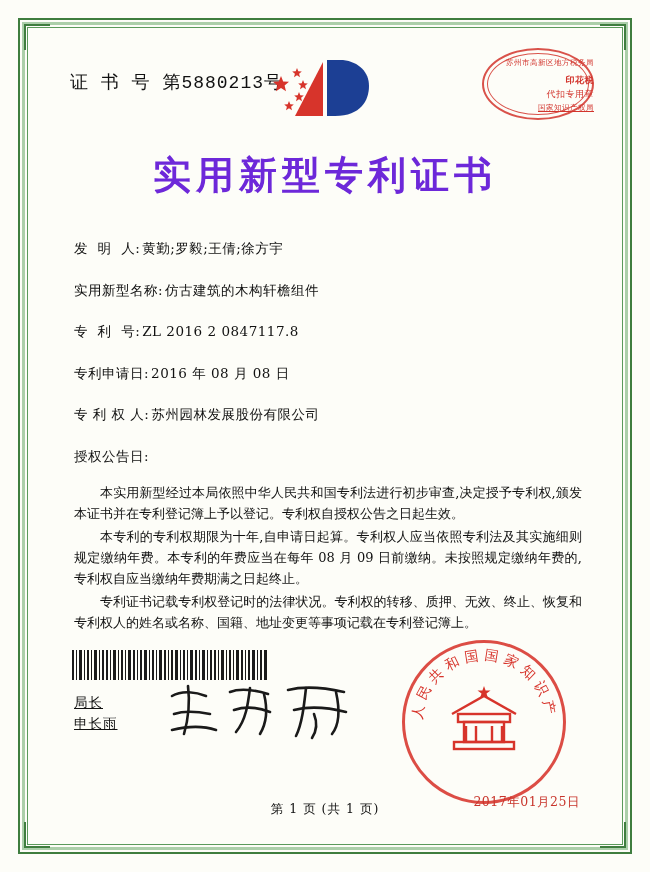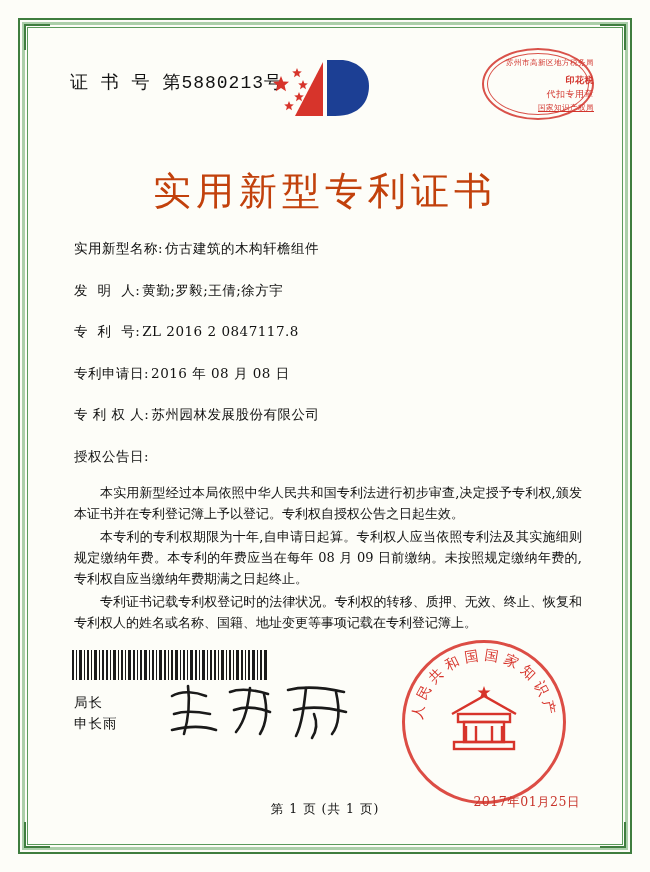--- a/index.html
+++ b/index.html
@@ -112,26 +112,26 @@
   }
   .stamp-top .st-l1 { top: 10px; }
   .stamp-top .st-l2 { top: 26px; font-size: 9px; font-weight: bold; }
   .stamp-top .st-l3 { top: 40px; font-size: 9px; }
   .stamp-top .st-l4 { top: 55px; text-decoration: underline; }
 
   
   .title {
     position: absolute;
     left: 0; right: 0;
-    top: 124px;
+    top: 108px;
     text-align: center;
     font-size: 38px;
-    font-weight: normal;
+    font-weight: bold;
     letter-spacing: 5px;
-    color: #c2410c;
+    color: #6d28d9;
     font-family: "DejaVu Serif", "Liberation Serif", serif;
   }
 
   
   .fields {
     position: absolute;
     left: 28px;
     right: 20px;
     top: 198px;
   }
@@ -180,20 +180,21 @@
 
   
   .sig-block {
     position: absolute;
     left: 28px;
     top: 650px;
     font-size: 13.5px;
     line-height: 1.55;
     color: #111;
     letter-spacing: 1px;
+    text-decoration: underline;
   }
   .handwriting {
     position: absolute;
     left: 118px;
     top: 638px;
     width: 210px;
     height: 62px;
   }
 
   
@@ -277,26 +278,26 @@
       <div class="st-line st-l1">苏州市高新区地方税务局</div>
       <div class="st-line st-l2">印花税</div>
       <div class="st-line st-l3">代扣专用章</div>
       <div class="st-line st-l4">国家知识产权局</div>
     </div>
 
     <div class="title">实用新型专利证书</div>
 
     <div class="fields">
       <div class="field-row">
+        <span class="field-label">发  明  人:</span>
+        <span class="field-value">黄勤;罗毅;王倩;徐方宇</span>
+      </div>
+      <div class="field-row">
         <span class="field-label">实用新型名称:</span>
         <span class="field-value">仿古建筑的木构轩檐组件</span>
-      </div>
-      <div class="field-row">
-        <span class="field-label">发  明  人:</span>
-        <span class="field-value">黄勤;罗毅;王倩;徐方宇</span>
       </div>
       <div class="field-row">
         <span class="field-label">专  利  号:</span>
         <span class="field-value">ZL 2016 2 0847117.8</span>
       </div>
       <div class="field-row">
         <span class="field-label">专利申请日:</span>
         <span class="field-value">2016 年 08 月 08 日</span>
       </div>
       <div class="field-row">

